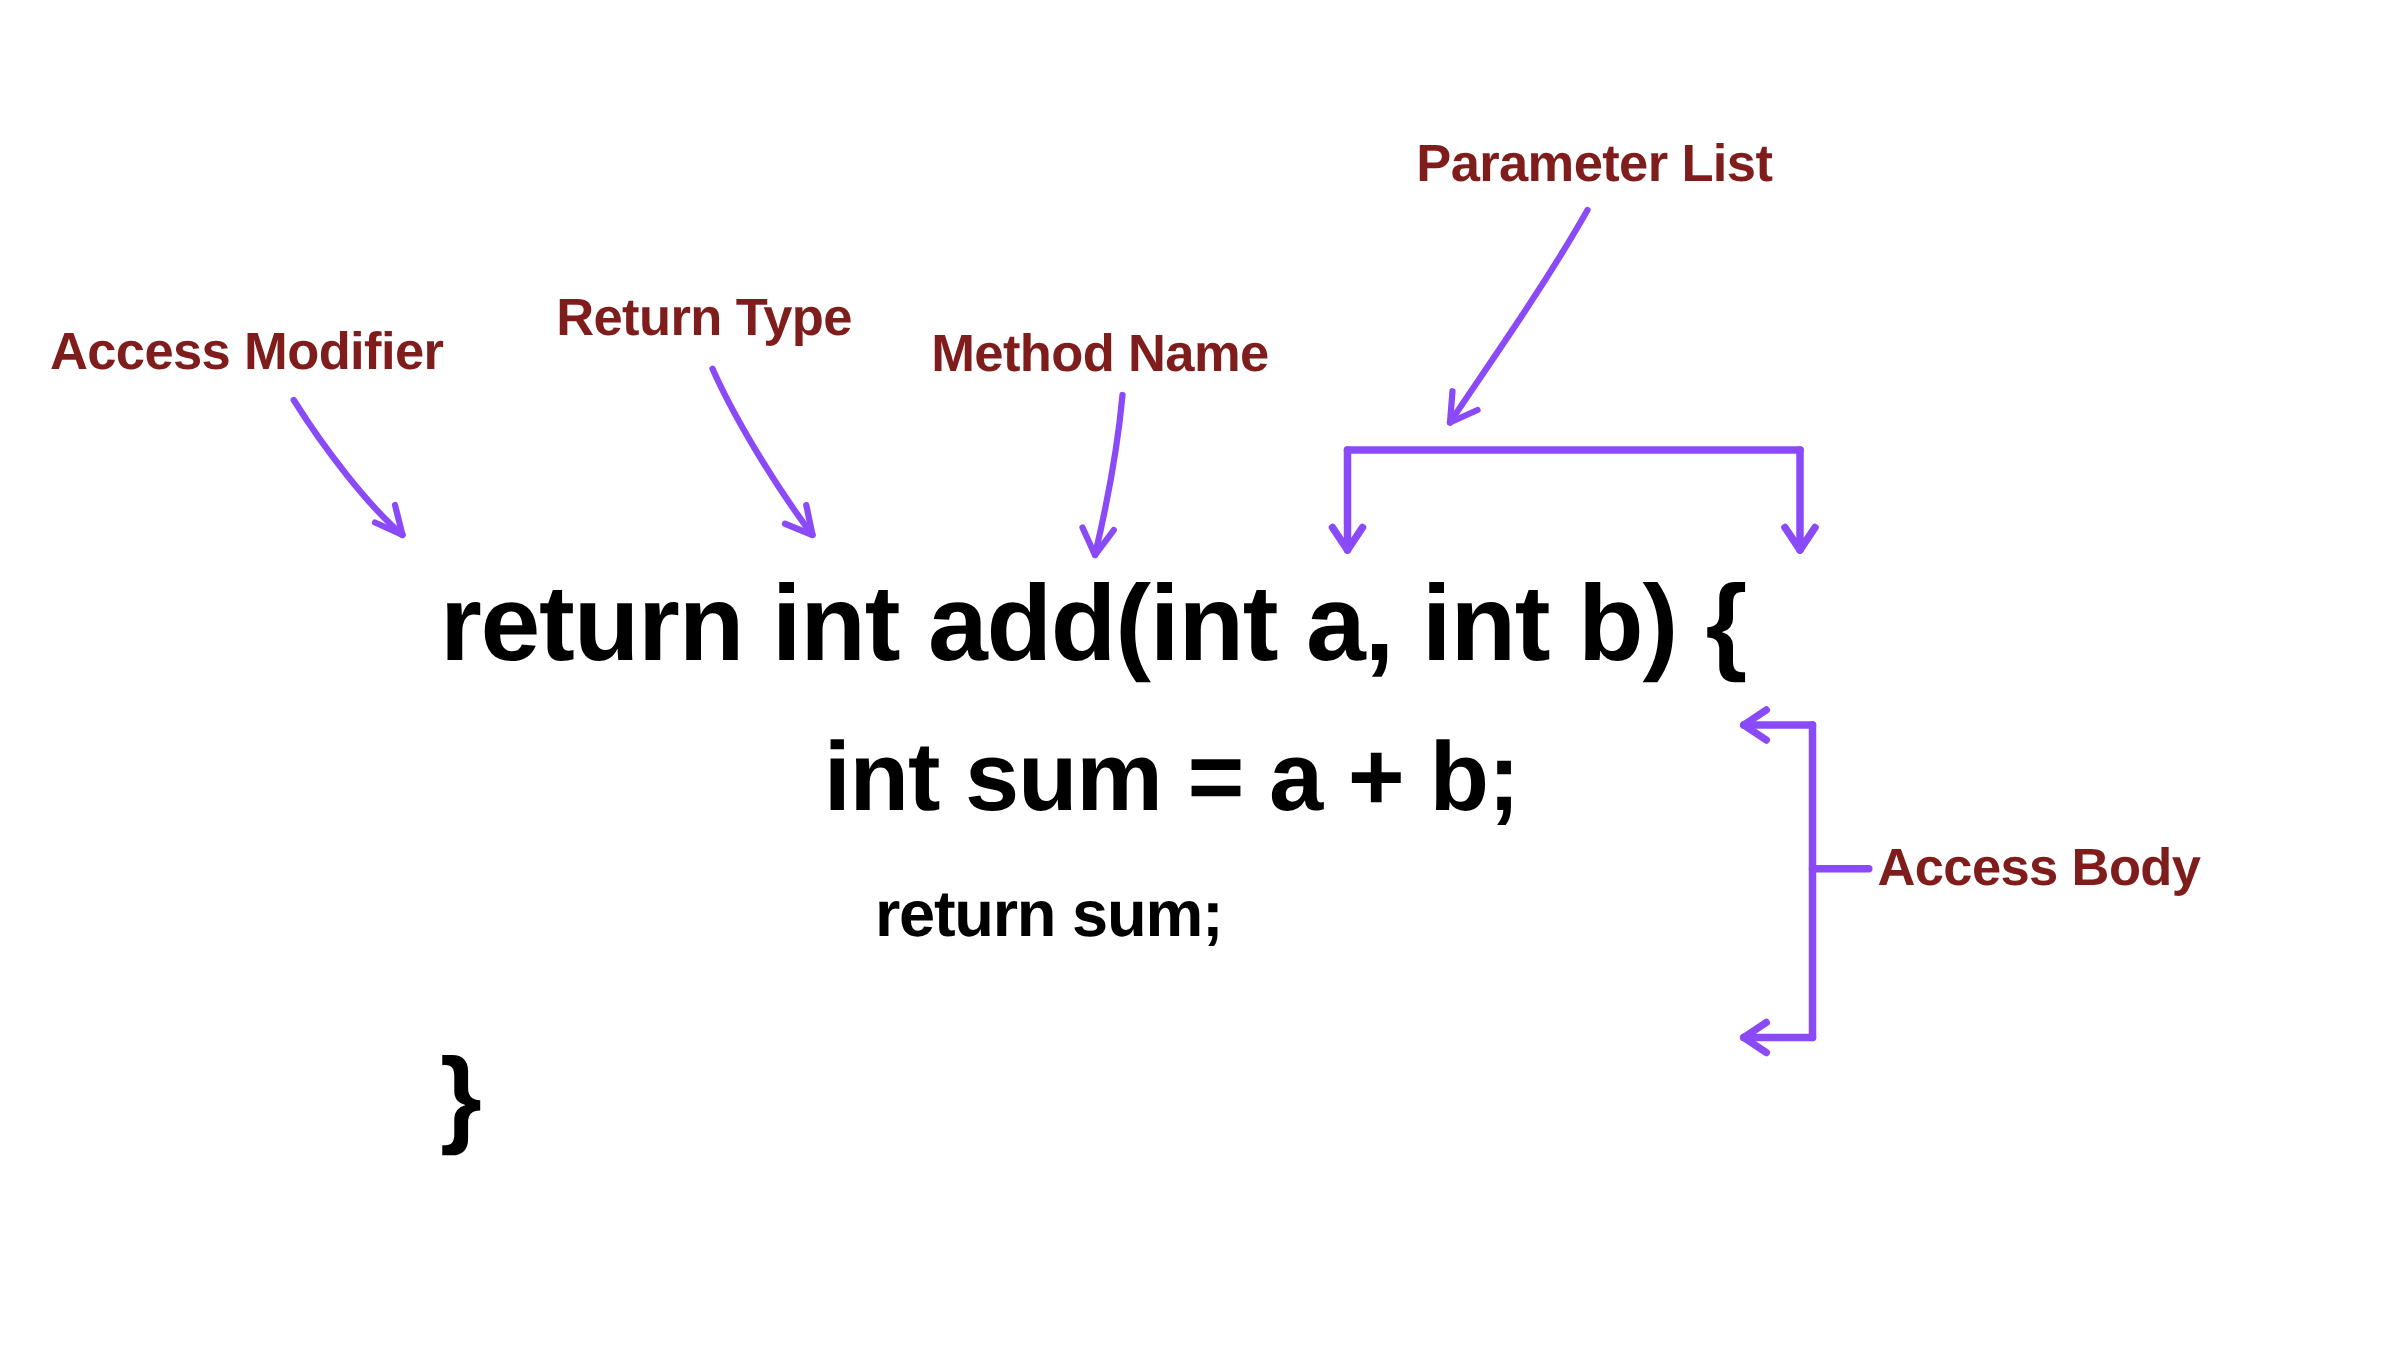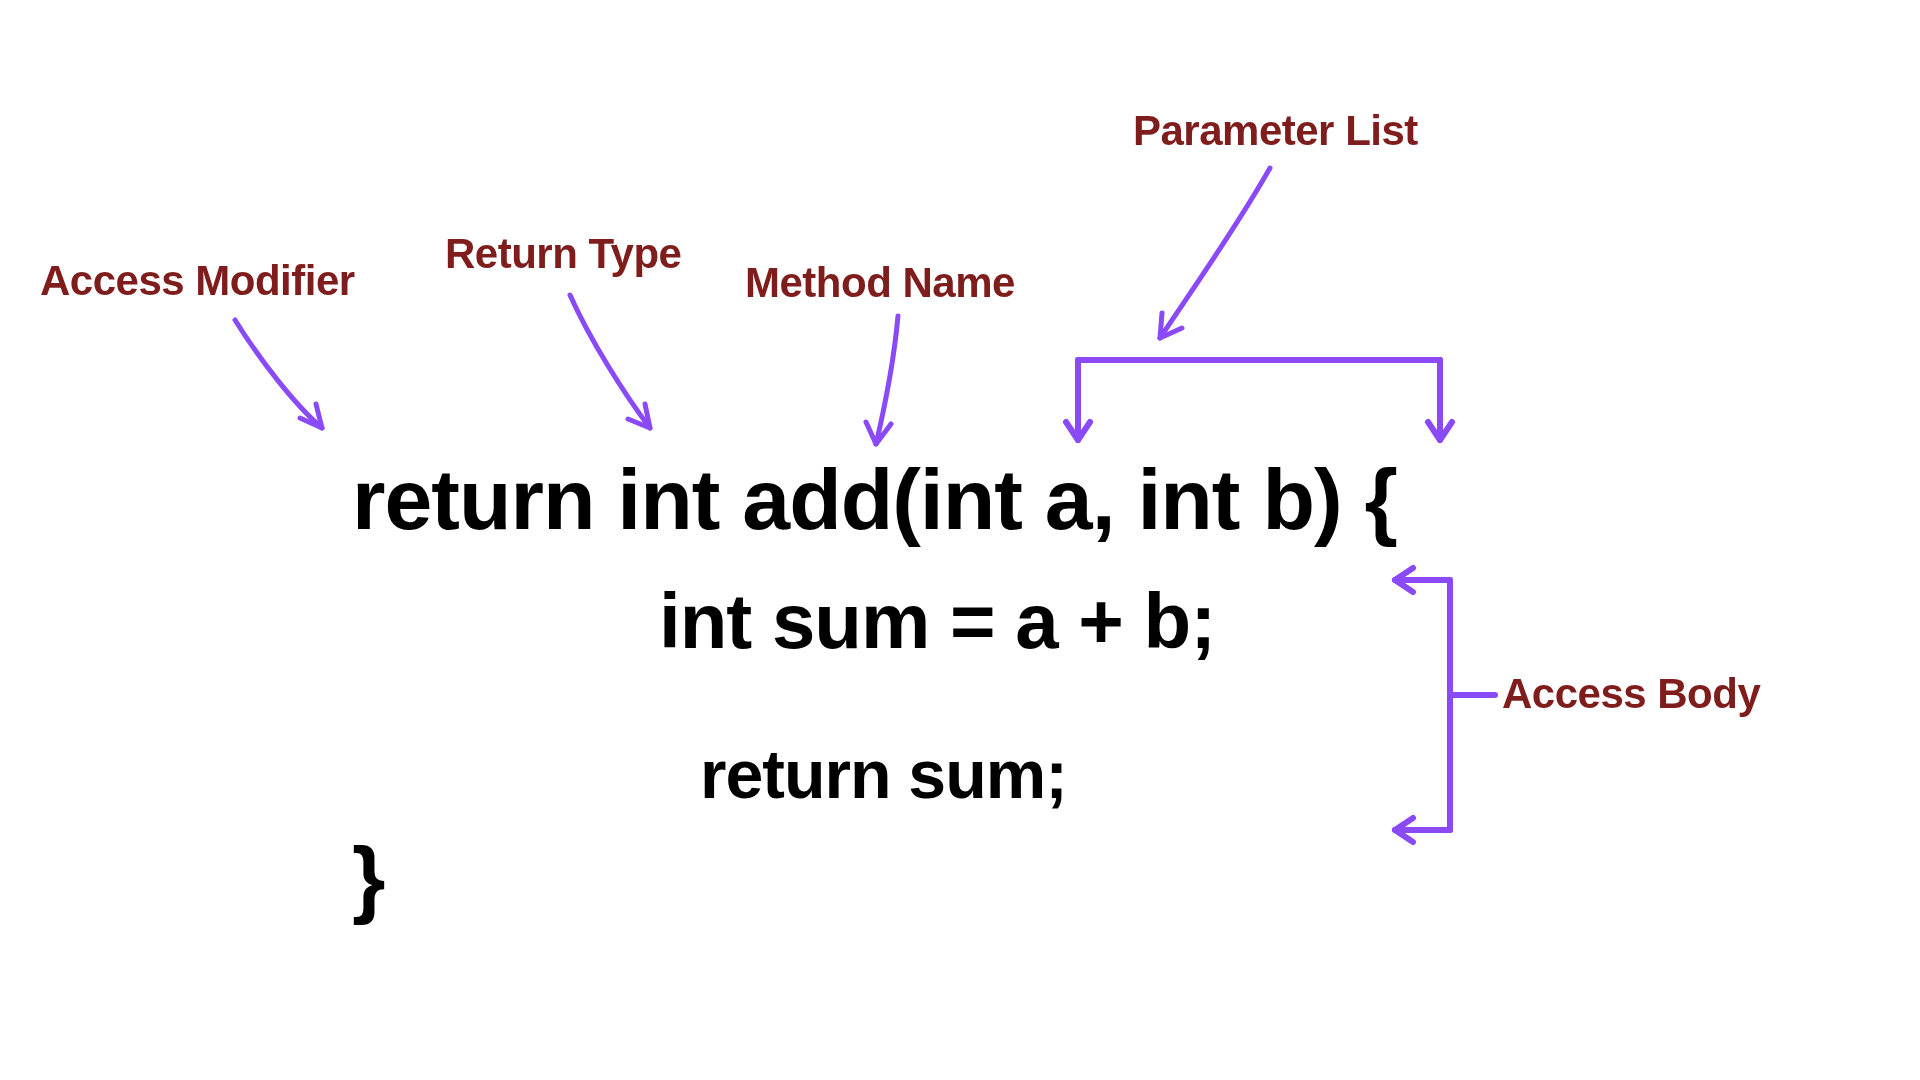--- a/index.html
+++ b/index.html
@@ -52,21 +52,21 @@
   <div class="label" style="left:745px; top:259px;text-align:right;">Method Name</div>
 
   <div class="label" style="left:1133px; top:107px;">Parameter List</div>
 
   <div class="label" style="left:1502px; top:670px;">Access Body</div>
 
   <div class="code" style="left:352px; top:450px; font-size:86px;">return int add(int a, int b) {</div>
 
   <div class="code" style="left:628px; top:576px; font-size:78px;margin-left:31px;">int sum = a + b;</div>
 
-  <div class="code" style="left:700px; top:702px; font-size:68px;margin-top:33px;">return sum;</div>
+  <div class="code" style="left:700px; top:702px; font-size:52px;">return sum;</div>
 
   <div class="code" style="left:352px; top:828px; font-size:86px;">}</div>
 
   <svg class="arrows" viewBox="0 0 1920 1080">
     <defs>
       
     </defs>
 
     <g>
       <path d="M235,320 C260,360 295,405 322,428" stroke="#8a4af7" stroke-width="5" fill="none" stroke-linecap="round"></path>

